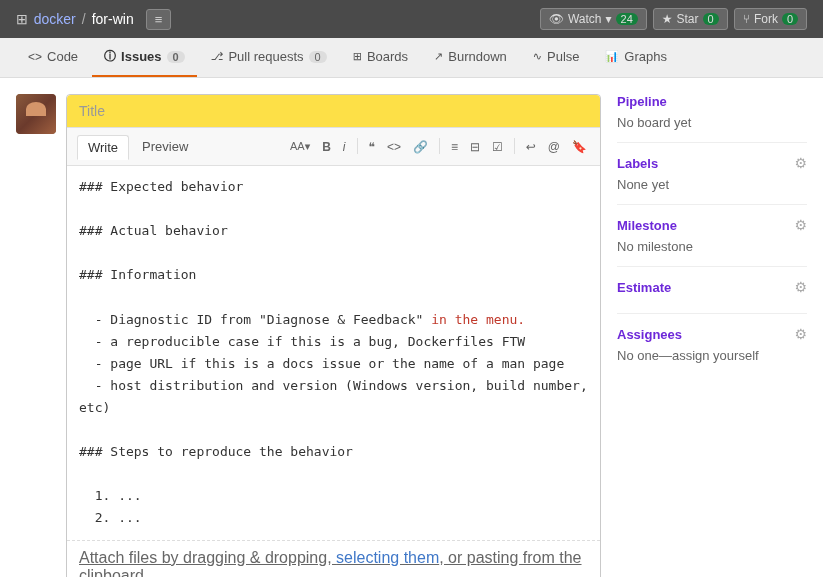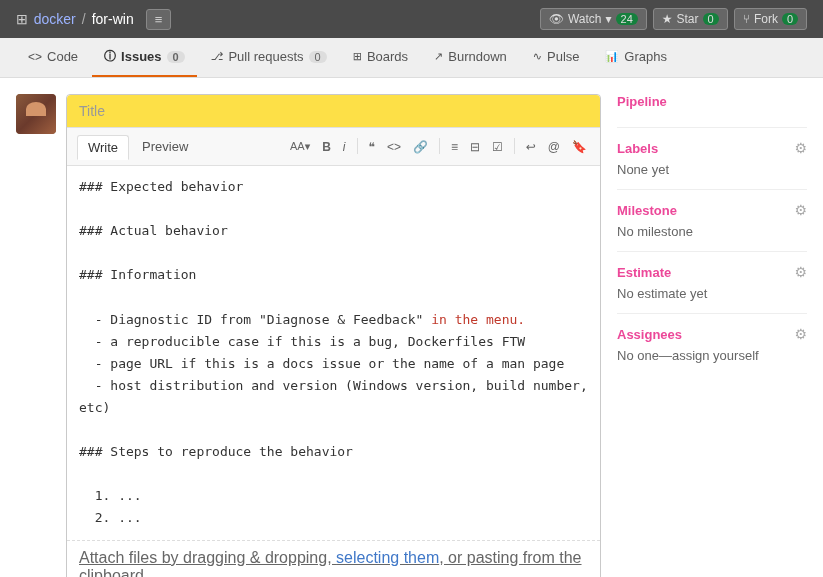--- a/index.html
+++ b/index.html
@@ -243,21 +243,21 @@
     .sidebar-section:first-child { border-top: none; padding-top: 0; }
     .sidebar-header {
       display: flex;
       align-items: center;
       justify-content: space-between;
       margin-bottom: 6px;
     }
     .sidebar-title {
       font-size: 13px;
       font-weight: 600;
-      color: #ec4899;
+      color: #6d28d9;
     }
     .sidebar-gear {
       color: #aaa;
       cursor: pointer;
       font-size: 14px;
     }
     .sidebar-value {
       font-size: 13px;
       color: #666;
     }
@@ -389,41 +389,41 @@
         
       </div>
     </div>
   </div>
 
   <div class="sidebar">
     <div class="sidebar-section">
       <div class="sidebar-header">
         <span class="sidebar-title">Pipeline</span>
       </div>
+      <div class="sidebar-value">No board yet</div>
     </div>
     <div class="sidebar-section">
       <div class="sidebar-header">
         <span class="sidebar-title">Labels</span>
         <span class="sidebar-gear">⚙</span>
       </div>
       <div class="sidebar-value">None yet</div>
     </div>
     <div class="sidebar-section">
       <div class="sidebar-header">
         <span class="sidebar-title">Milestone</span>
         <span class="sidebar-gear">⚙</span>
       </div>
       <div class="sidebar-value">No milestone</div>
     </div>
     <div class="sidebar-section">
       <div class="sidebar-header">
         <span class="sidebar-title">Estimate</span>
         <span class="sidebar-gear">⚙</span>
       </div>
-      <div class="sidebar-value">No estimate yet</div>
     </div>
     <div class="sidebar-section">
       <div class="sidebar-header">
         <span class="sidebar-title">Assignees</span>
         <span class="sidebar-gear">⚙</span>
       </div>
       <div class="sidebar-value">No one—assign yourself</div>
     </div>
   </div>
 </div>

